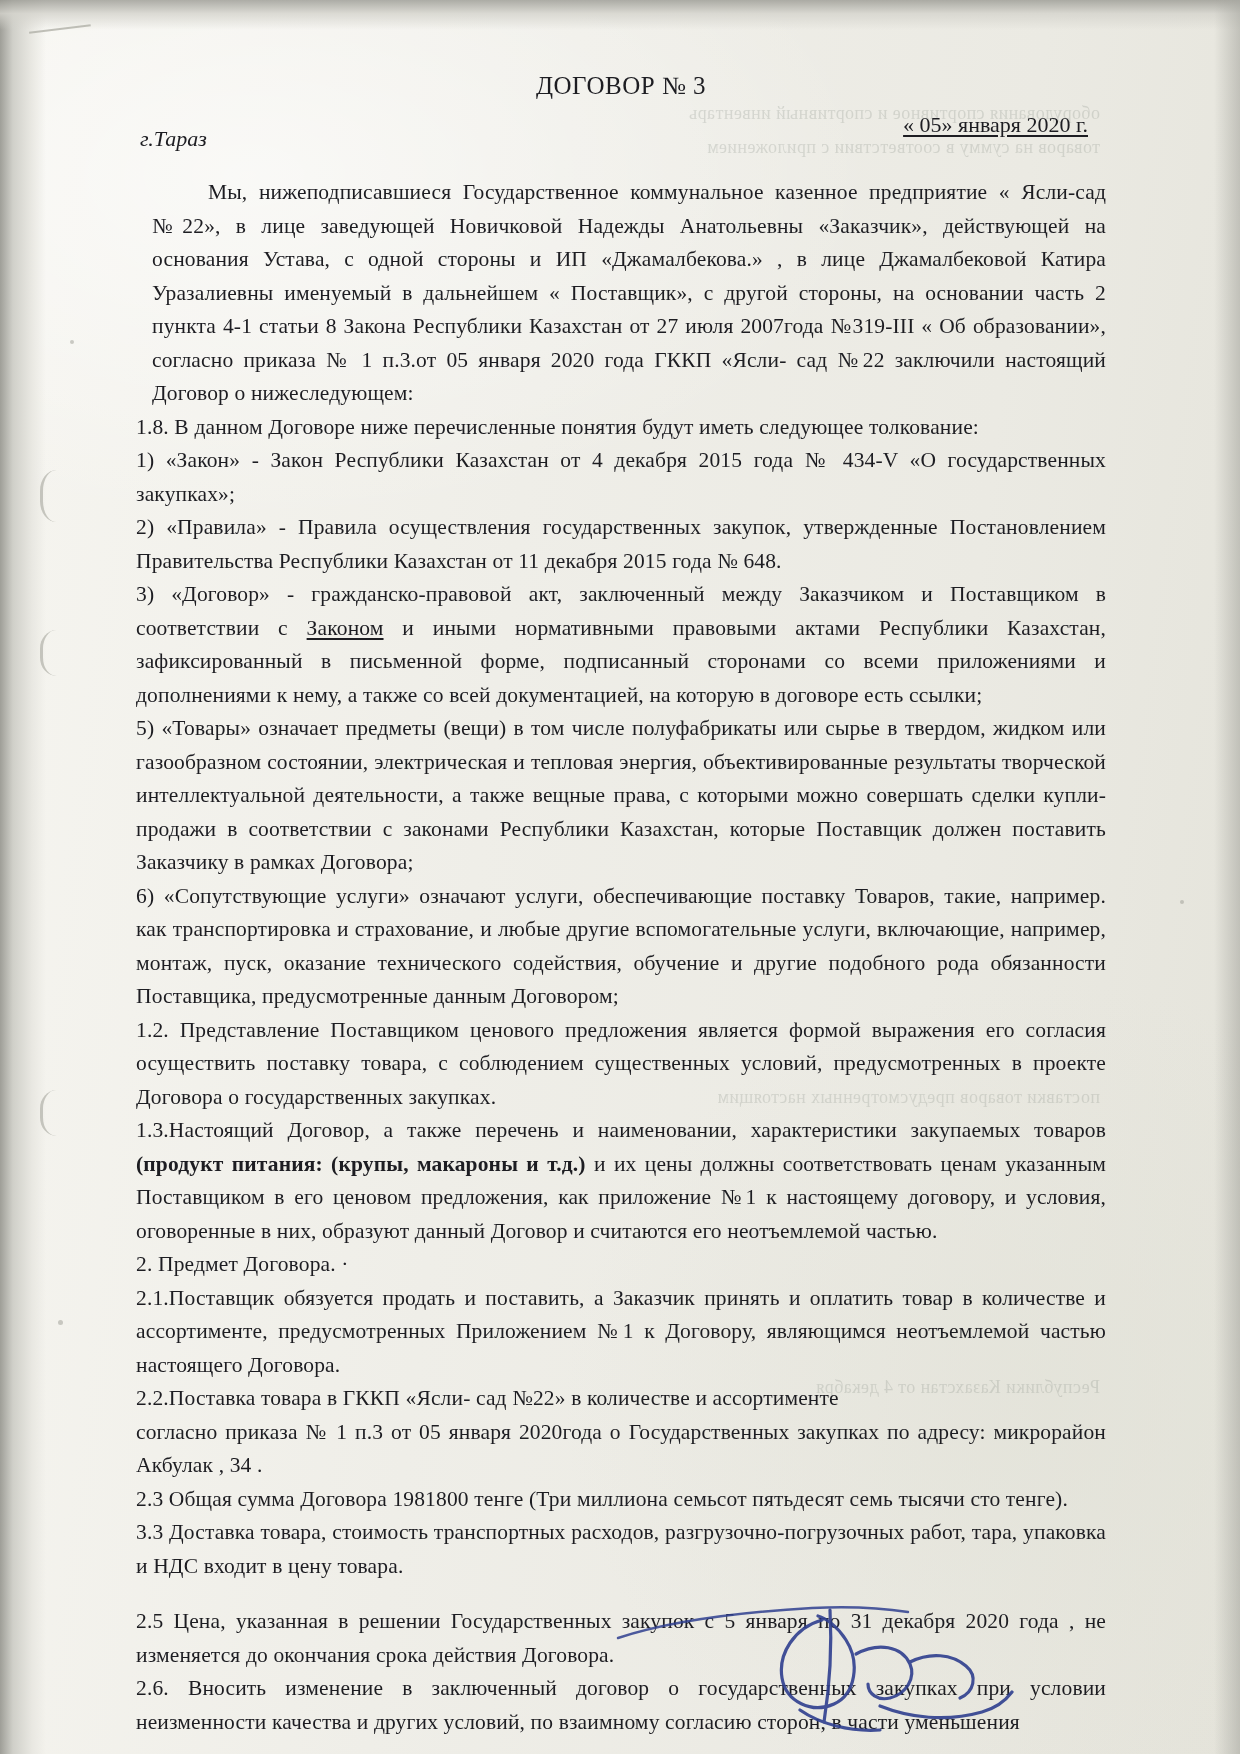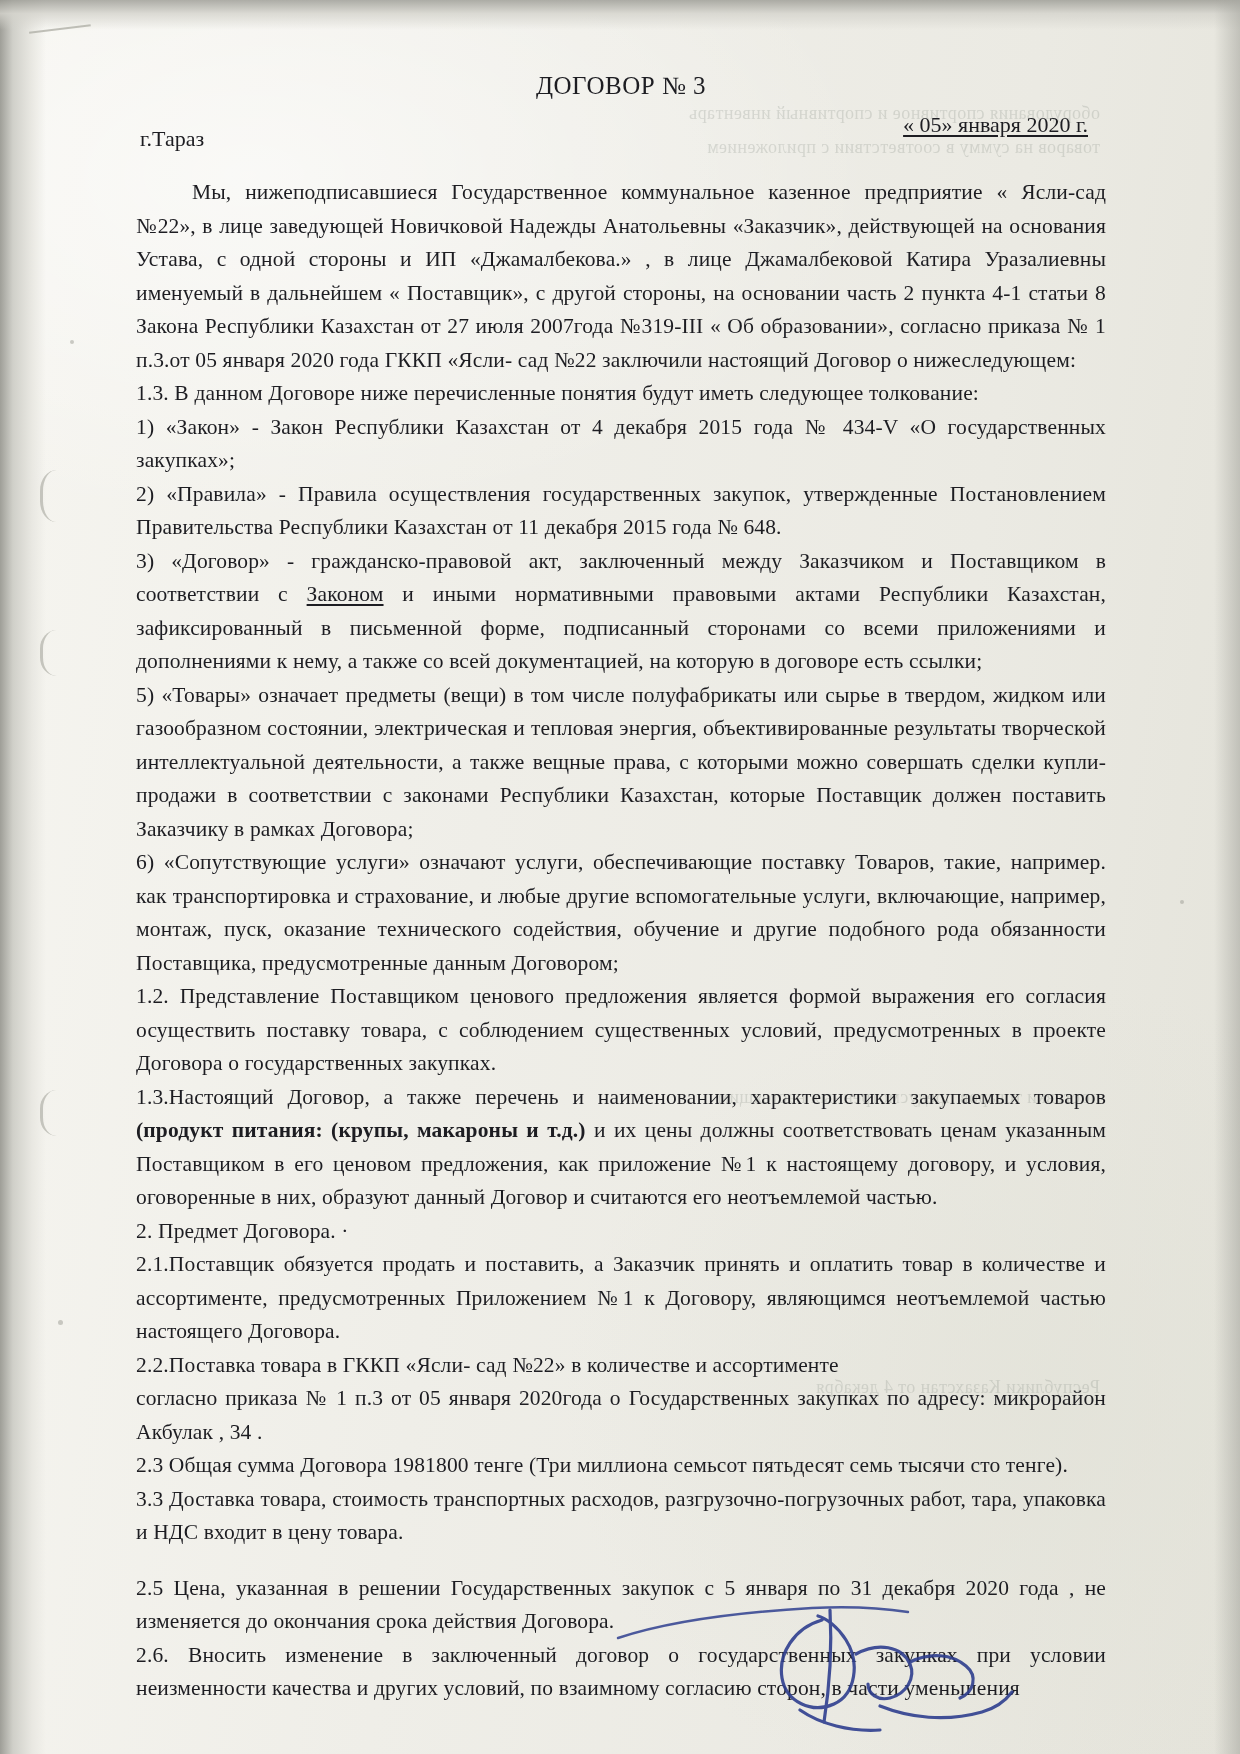--- a/index.html
+++ b/index.html
@@ -101,38 +101,39 @@
   .meta-row {
     position: relative;
     height: 34px;
     margin-bottom: 16px;
     font-size: 22px;
   }
   .city {
     position: absolute;
     left: 4px;
     top: 0;
+    font-style: italic;
   }
   .date {
     position: absolute;
     right: 18px;
     top: -14px;
     font-size: 22px;
   }
   .date u { text-decoration: underline; text-underline-offset: 3px; }
 
   p.para {
     margin: 0;
     font-size: 21.5px;
     line-height: 33.5px;
     text-align: justify;
     text-justify: inter-word;
     letter-spacing: .15px;
   }
-  p.indent { text-indent: 56px; }
+  p.indent { text-indent: 56px; margin-left: 16px; }
   .u { text-decoration: underline; text-underline-offset: 3px; }
   .b { font-weight: bold; }
   .gap { height: 22px; }
 
   
   .signature {
     position: absolute;
     left: 760px;
     top: 1606px;
     width: 260px;
@@ -173,21 +174,21 @@
   <div class="content">
 
     <div class="doc-title">ДОГОВОР № 3</div>
 
     <div class="meta-row">
       <span class="city">г.Тараз</span>
       <span class="date"><u>« 05» января  2020 г.</u></span>
     </div>
 
     <p class="para indent">Мы, нижеподписавшиеся   Государственное коммунальное казенное предприятие « Ясли-сад №22»,  в лице заведующей  Новичковой Надежды Анатольевны «Заказчик», действующей   на основания  Устава, с одной стороны и ИП «Джамалбекова.» , в лице Джамалбековой Катира Уразалиевны именуемый  в дальнейшем  « Поставщик», с другой стороны, на основании  часть 2 пункта 4-1 статьи 8 Закона  Республики Казахстан от 27 июля 2007года №319-III « Об образовании», согласно приказа № 1 п.3.от 05 января 2020 года ГККП «Ясли- сад №22 заключили  настоящий Договор  о нижеследующем:</p>
-    <p class="para">1.3. В данном Договоре ниже перечисленные понятия будут иметь следующее толкование:</p>
+    <p class="para">1.8. В данном Договоре ниже перечисленные понятия будут иметь следующее толкование:</p>
     <p class="para">1) «Закон» - Закон Республики Казахстан от 4 декабря 2015 года № 434-V «О государственных закупках»;</p>
     <p class="para">2) «Правила» - Правила осуществления государственных закупок, утвержденные Постановлением Правительства Республики Казахстан от 11 декабря 2015 года № 648.</p>
     <p class="para">
       <span>3) «Договор» - гражданско-правовой акт, заключенный между Заказчиком и Поставщиком в соответствии с </span><span class="u">Законом</span><span> и иными нормативными правовыми актами Республики Казахстан, зафиксированный в письменной форме, подписанный сторонами со всеми приложениями и дополнениями к нему, а также со всей документацией, на которую в договоре есть ссылки;</span>
     </p>
     <p class="para">5) «Товары» означает предметы (вещи) в том числе полуфабрикаты или сырье в твердом, жидком или газообразном состоянии, электрическая и тепловая энергия, объективированные результаты творческой интеллектуальной деятельности, а также вещные права, с которыми можно совершать сделки купли-продажи в соответствии с законами Республики Казахстан, которые Поставщик должен поставить Заказчику в рамках Договора;</p>
     <p class="para">6) «Сопутствующие  услуги» означают услуги, обеспечивающие поставку Товаров, такие, например. как транспортировка и страхование, и любые другие вспомогательные услуги, включающие, например, монтаж, пуск, оказание технического содействия, обучение и другие подобного рода обязанности Поставщика, предусмотренные данным Договором;</p>
     <p class="para">1.2. Представление Поставщиком ценового предложения является формой выражения его согласия осуществить поставку товара, с соблюдением существенных условий, предусмотренных в проекте Договора о государственных закупках.</p>
     <p class="para">
       <span>1.3.Настоящий  Договор, а также перечень и наименовании, характеристики закупаемых товаров </span><span class="b">(продукт питания: (крупы, макароны и т.д.)</span><span> и их цены должны соответствовать  ценам указанным Поставщиком в его ценовом предложения, как  приложение №1 к настоящему договору, и условия, оговоренные в них, образуют данный Договор и считаются его неотъемлемой частью.</span>

